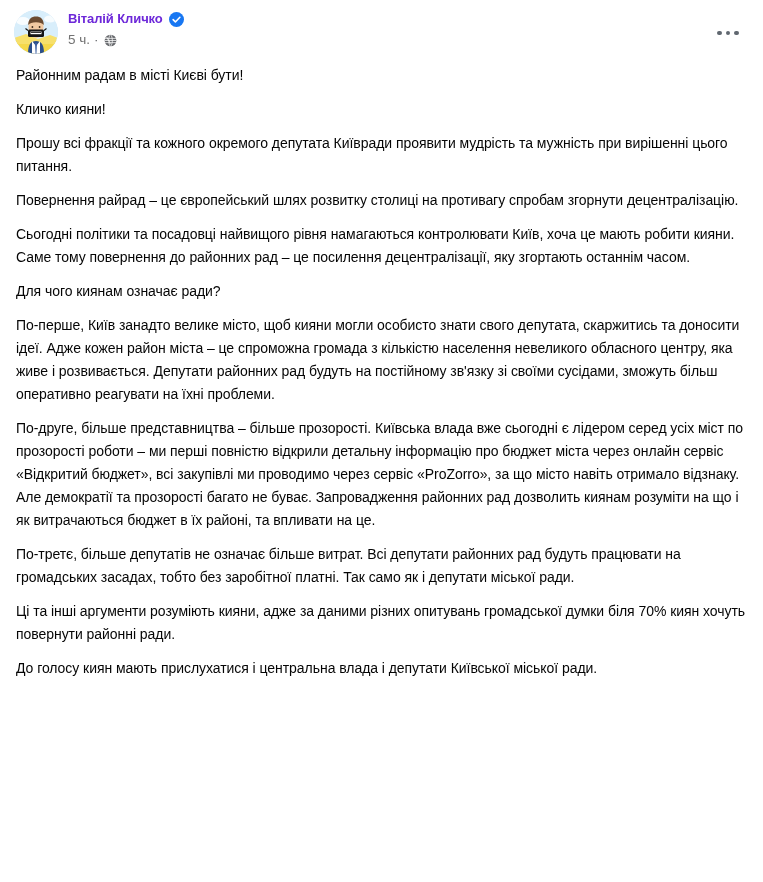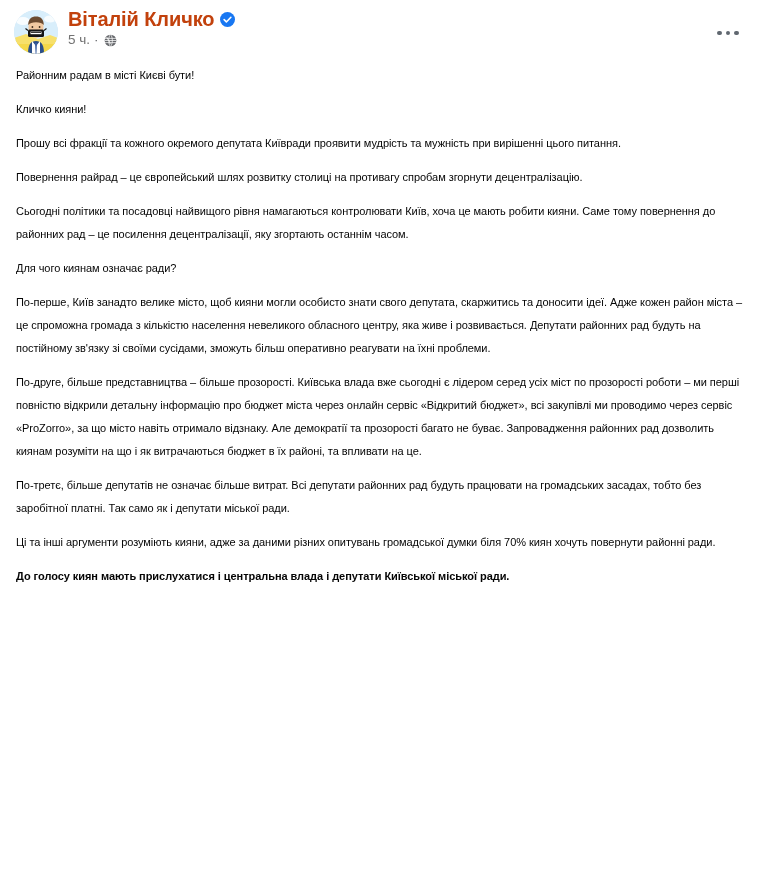--- a/index.html
+++ b/index.html
@@ -53,23 +53,23 @@
     padding-top: 1px;
   }
 
   .name-row {
     display: flex;
     align-items: center;
     line-height: 20px;
   }
 
   .author-name {
-    font-size: 20px;
+    font-size: 13px;
     font-weight: bold;
-    color: #c2410c;
+    color: #6d28d9;
     letter-spacing: -0.1px;
     white-space: nowrap;
     text-align: right;
   }
 
   .verified-badge {
     margin-left: 6px;
     display: inline-flex;
     align-items: center;
   }
@@ -121,29 +121,29 @@
     background: #606770;
     display: block;
   }
 
   
   .post-body {
     padding: 6px 14px 0 16px;
   }
 
   .post-body p {
-    font-size: 11px;
+    font-size: 14px;
     line-height: 23px;
     color: #050505;
     margin: 0 0 11px 0;
     word-wrap: break-word;
     letter-spacing: -0.05px;
   }
 
-  .post-body p:last-child { margin-bottom: 12px; font-weight: bold; }
+  .post-body p:last-child { margin-bottom: 12px; }
 </style>
 </head>
 <body>
 
 <div class="post">
 
   <div class="post-header">
 
     <div class="avatar">
       <svg viewBox="0 0 44 44" xmlns="http://www.w3.org/2000/svg">

